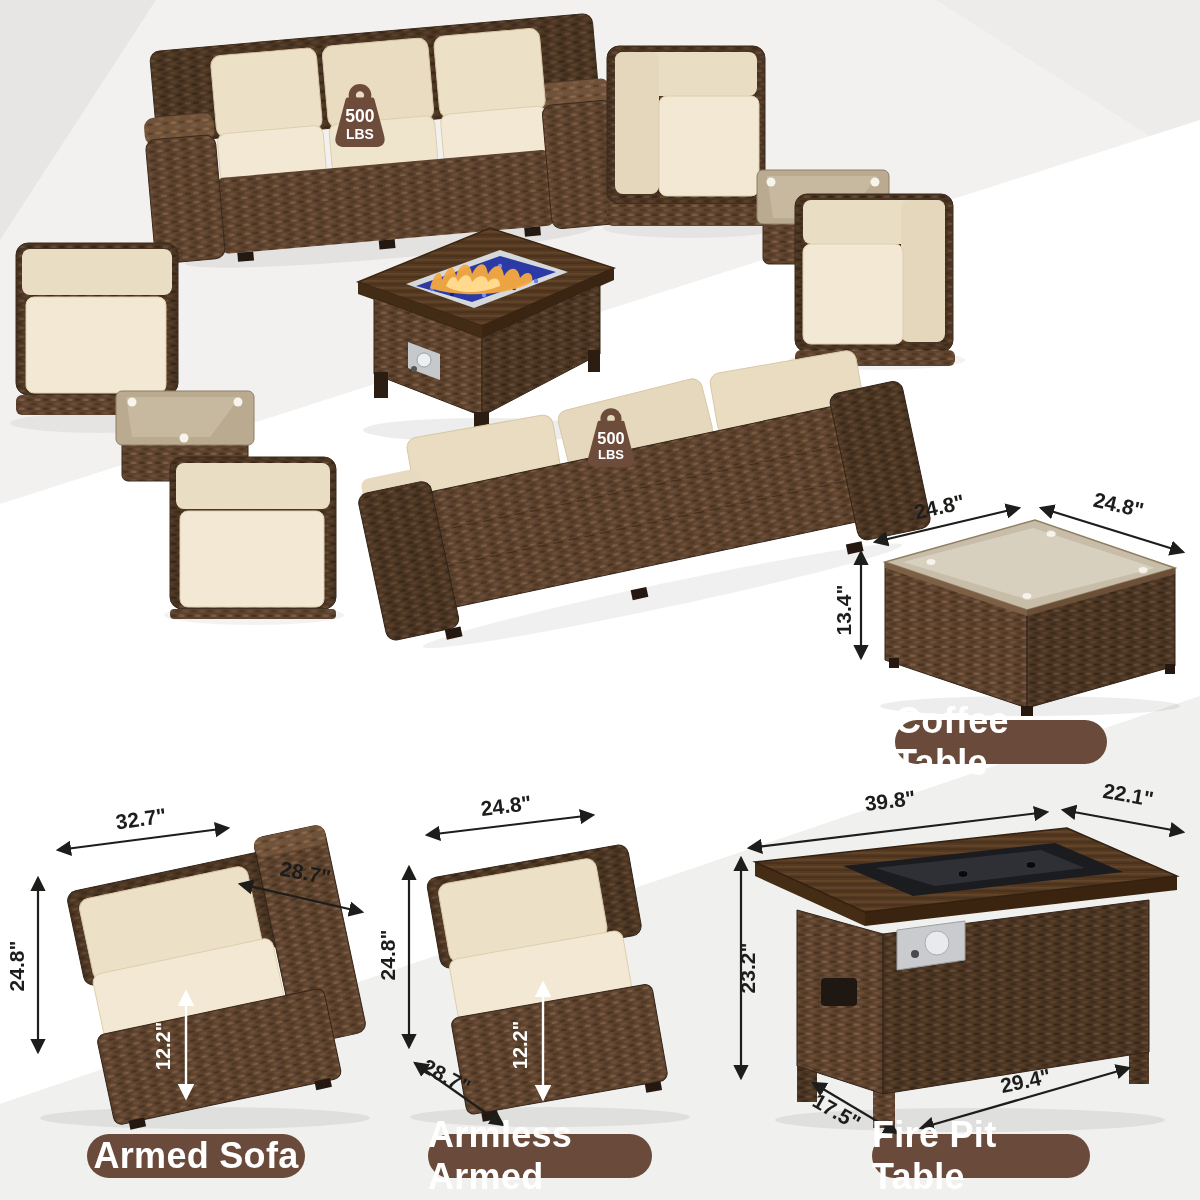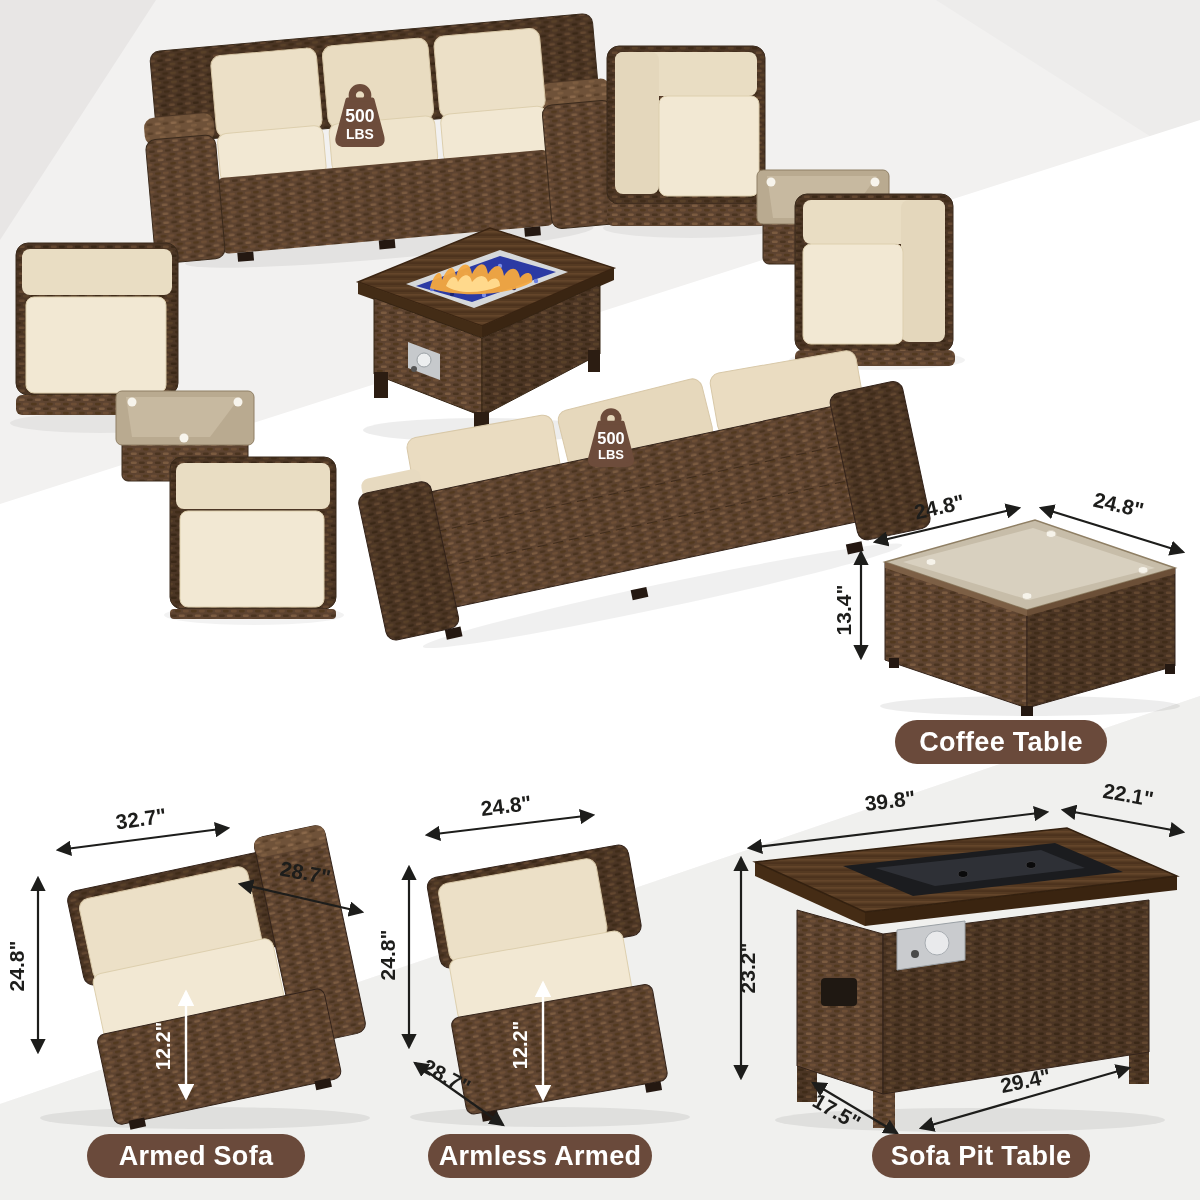--- a/index.html
+++ b/index.html
@@ -7,21 +7,21 @@
   .bg{position:absolute;left:0;top:0;width:1200px;height:1200px;}
   .bg-band{background:#ffffff;clip-path:polygon(0 42%,100% 10%,100% 58%,0 92%);}
   .bg-wedge-tl{background:#e8e6e5;clip-path:polygon(0 0,13% 0,0 20%);}
   .bg-wedge-tr{background:#edecEB;clip-path:polygon(78% 0,100% 0,100% 14%);}
   .bg-bottom{background:#efeeed;clip-path:polygon(0 92%,100% 58%,100% 100%,0 100%);opacity:.55;}
   .piece{position:absolute;}
   svg{overflow:visible;display:block;}
   .dim{font:700 21px "Liberation Sans",sans-serif;fill:#1d1d1b;}
   .dimw{font:700 20px "Liberation Sans",sans-serif;fill:#ffffff;}
   .pill{position:absolute;display:flex;align-items:center;justify-content:center;
-        background:#6a4a3b;color:#fff;font-weight:700;font-size:27px;
+        background:#6a4a3b;color:#fff;font-weight:700;font-size:36px;
         border-radius:24px;letter-spacing:.3px;}
   .badge-num{font:700 17px "Liberation Sans",sans-serif;fill:#fff;}
   .badge-unit{font:700 13.5px "Liberation Sans",sans-serif;fill:#fff;}
 </style>
 </head>
 <body>
 
 <div class="canvas">
 
   <div class="bg bg-wedge-tl"></div>
@@ -326,15 +326,15 @@
         <line x1="88" y1="295" x2="172" y2="345" stroke="#1d1d1b" stroke-width="2.2" marker-start="url(#mf)" marker-end="url(#mf)"></line>
         <line x1="196" y1="340" x2="404" y2="280" stroke="#1d1d1b" stroke-width="2.2" marker-start="url(#mf)" marker-end="url(#mf)"></line>
       </g>
       <text x="166" y="20" text-anchor="middle" class="dim" transform="rotate(-7 166 20)">39.8"</text>
       <text x="402" y="14" text-anchor="middle" class="dim" transform="rotate(10 402 14)">22.1"</text>
       <text x="30" y="180" text-anchor="middle" class="dim" transform="rotate(-90 30 180)">23.2"</text>
       <text x="108" y="330" text-anchor="middle" class="dim" transform="rotate(30 108 330)">17.5"</text>
       <text x="302" y="300" text-anchor="middle" class="dim" transform="rotate(-12 302 300)">29.4"</text>
     </svg>
   </div>
-  <div class="pill" style="left:872px;top:1134px;width:218px;height:44px">Sofa Pit Table</div>
+  <div class="pill" style="left:872px;top:1134px;width:218px;height:44px">Fire Pit Table</div>
 
 </div>
 
 </body></html>

